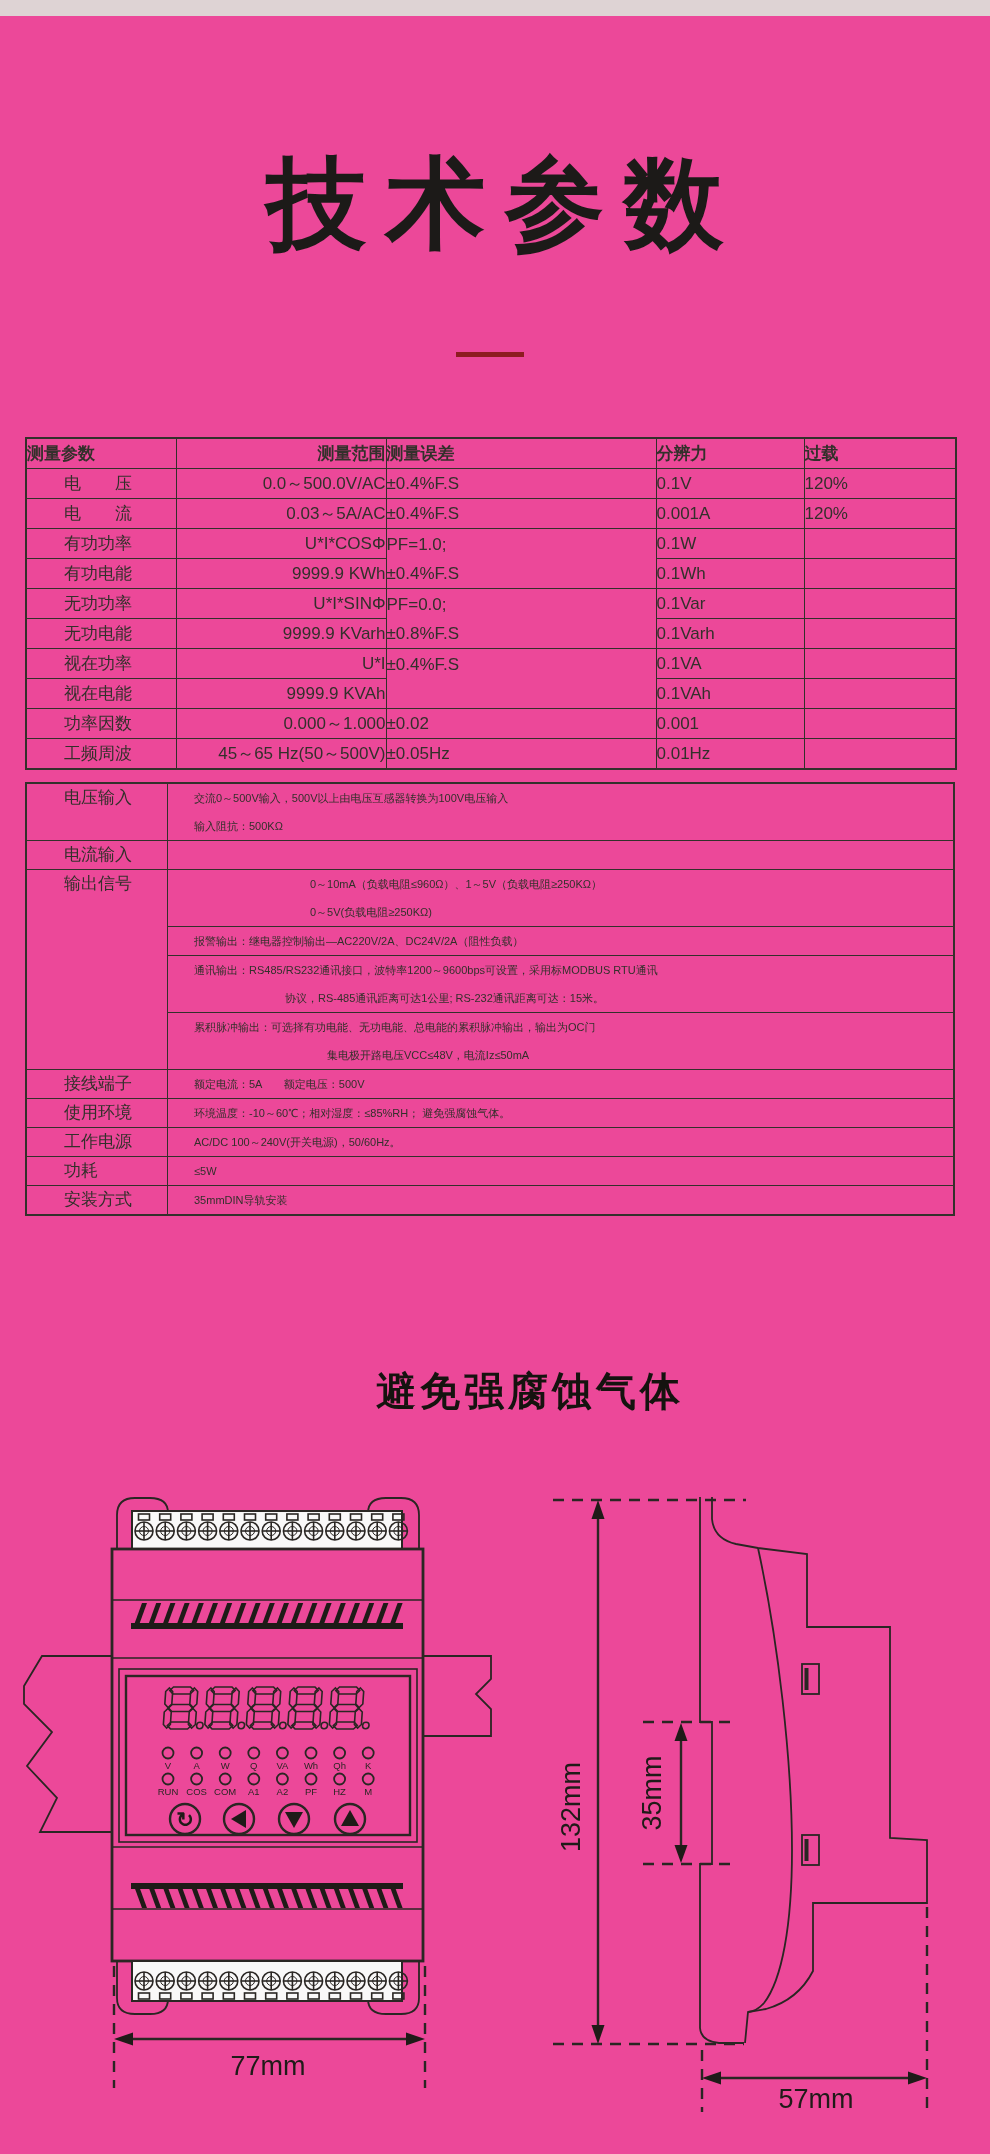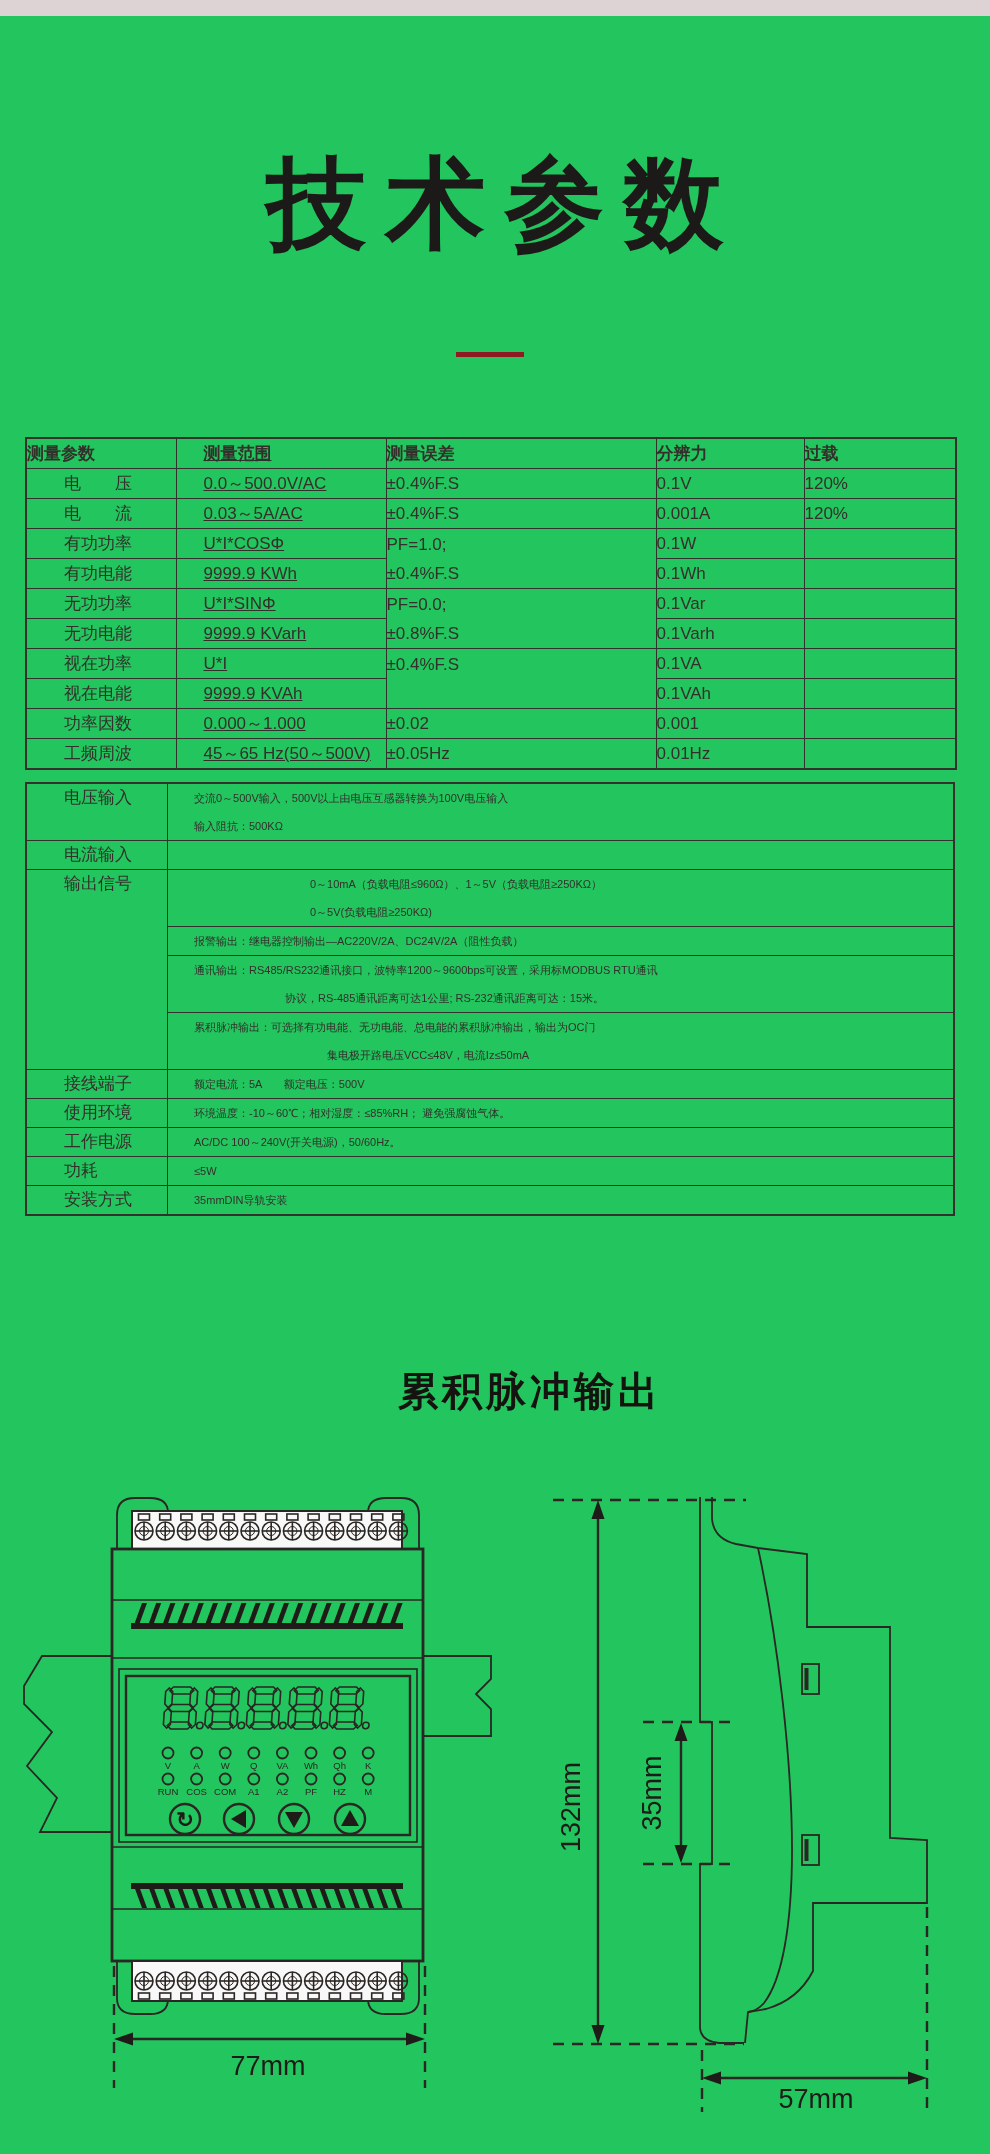--- a/index.html
+++ b/index.html
@@ -1,29 +1,29 @@
 <!DOCTYPE html>
 <html><head>
 <meta charset="utf-8">
 <style>
   html,body{margin:0;padding:0;}
-  .page{position:relative;width:990px;height:2154px;background:#22c55e;overflow:hidden;
+  .page{position:relative;width:990px;height:2154px;background:#ec4899;overflow:hidden;
         font-family:"Liberation Sans", sans-serif;color:#33302b;}
   .top-bar{position:absolute;top:0;left:0;width:100%;height:16px;background:#ded3d4;}
   .page-title{position:absolute;top:138px;left:0;width:100%;text-align:center;
         font-size:100px;font-weight:700;letter-spacing:19px;text-indent:19px;color:#1c1a18;}
   .red-divider{position:absolute;left:456px;top:352px;width:68px;height:5px;background:#8e1b21;}
 
   
   .spec-table{position:absolute;left:25px;top:437px;width:930px;border-collapse:collapse;
         table-layout:fixed;border:2.6px solid #34302b;}
   .spec-table th,.spec-table td{border:1.4px solid #34302b;height:29px;padding:0;
         font-size:17px;text-align:left;white-space:nowrap;overflow:hidden;}
   .spec-table th{font-weight:700;}
-  .spec-table .al{text-align:left;padding-left:27px;text-decoration:underline;}
+  .spec-table .al{text-align:right;padding-left:27px;}
   .spec-table .pl{text-align:left;padding-left:37px;}
   .mcell div{height:29px;line-height:29px;}
 
   
   .detail-table{position:absolute;left:25px;top:782px;width:930px;border:2.6px solid #34302b;
         box-sizing:border-box;}
   .drow{display:flex;border-top:1.4px solid #34302b;}
   .drow:first-child{border-top:none;}
   .dlabel{flex:0 0 141px;width:141px;border-right:1.4px solid #34302b;
         padding-left:37px;box-sizing:border-box;font-size:17px;line-height:28px;white-space:nowrap;}
@@ -212,21 +212,21 @@
       </div>
     </div>
     <div class="drow">
       <div class="dlabel">安装方式</div>
       <div class="dcontent">
         <div class="dline">35mmDIN导轨安装</div>
       </div>
     </div>
   </div>
 
-  <div class="section-title">累积脉冲输出</div>
+  <div class="section-title">避免强腐蚀气体</div>
 
   <svg class="drawing" viewBox="0 1440 990 714" xmlns="http://www.w3.org/2000/svg">
     <defs>
       <g id="screw">
         <circle r="9" class="ln"></circle>
         <line x1="-9" y1="0" x2="9" y2="0" class="ln"></line>
         <line x1="0" y1="-9" x2="0" y2="9" class="ln"></line>
         <circle r="4.5" class="ln" style="stroke-width:1"></circle>
       </g>
       <g id="seg8" class="seg">

